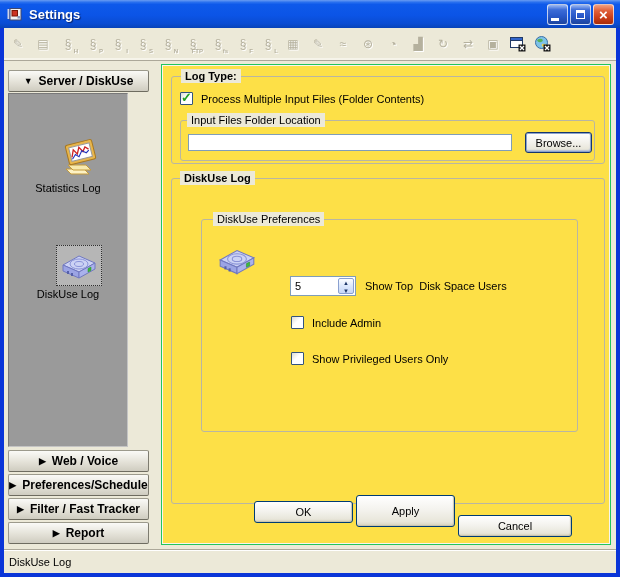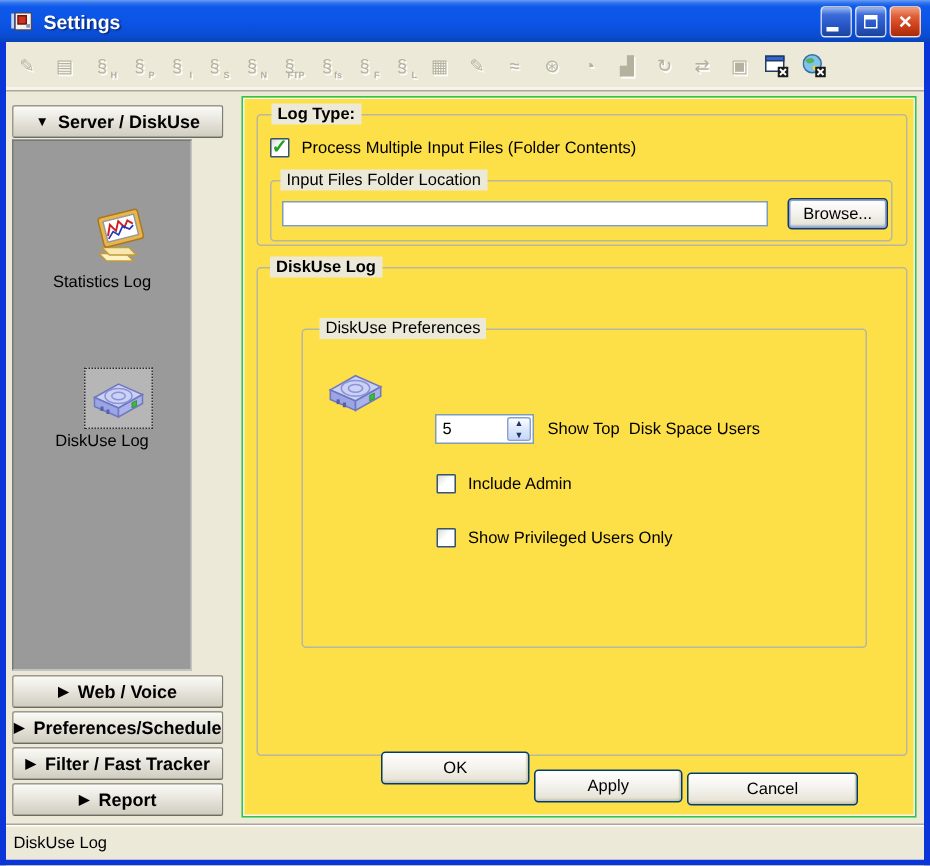--- a/index.html
+++ b/index.html
@@ -275,21 +275,21 @@
         </div>
 
         <div class="chk-row" style="left:89px; top:132px;">
           <span class="checkbox"></span>
           <span class="chk-label">Show Privileged Users Only</span>
         </div>
       </div>
     </div>
 
     <div class="xp-btn" style="left:92px; top:436px; width:99px; height:22px;">OK</div>
-    <div class="xp-btn" style="left:194px; top:448px; width:99px; height:22px;">Apply</div>
+    <div class="xp-btn" style="left:194px; top:430px; width:99px; height:32px;">Apply</div>
     <div class="xp-btn" style="left:296px; top:450px; width:114px; height:22px;">Cancel</div>
   </div>
 
   <div class="statusbar">
     <span>DiskUse Log</span>
   </div>
 
 </div>
 
 </body></html>

